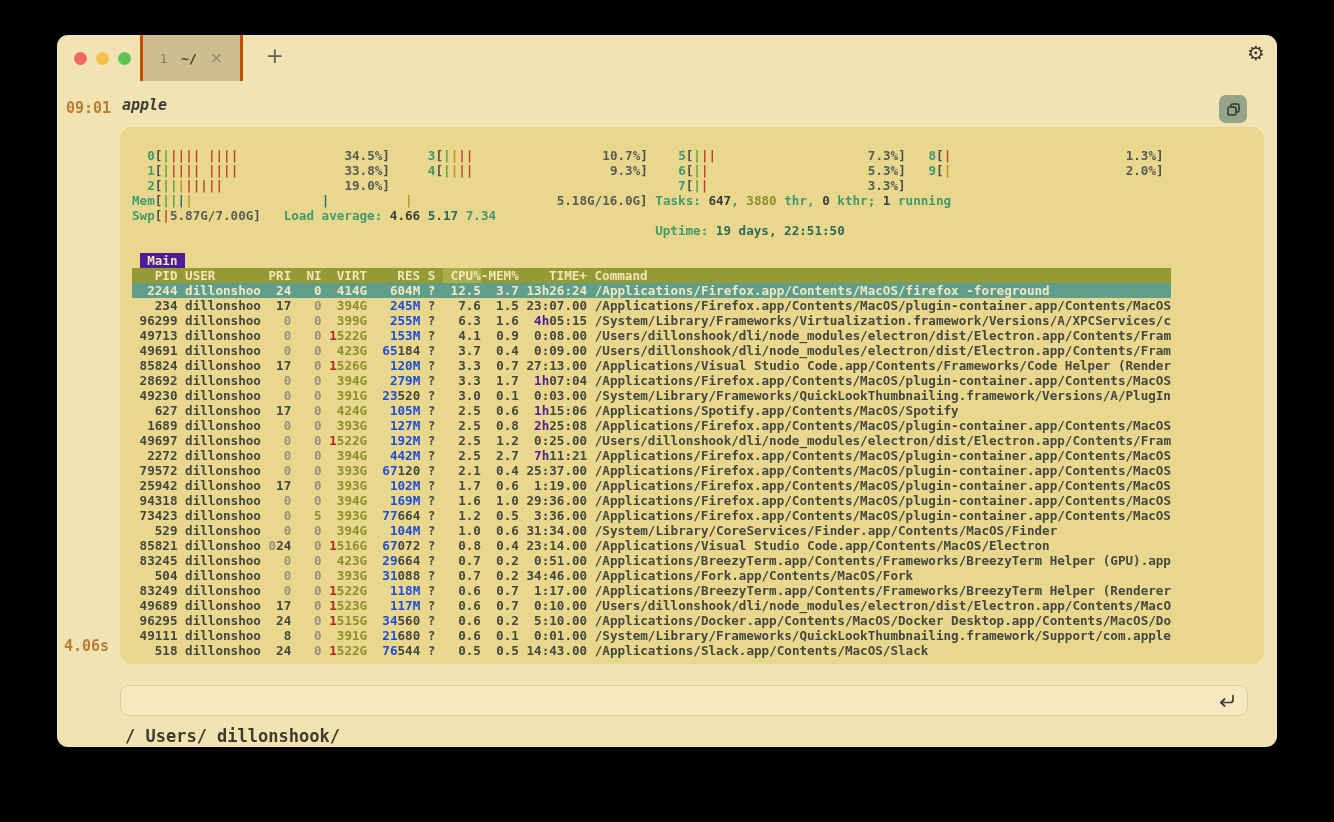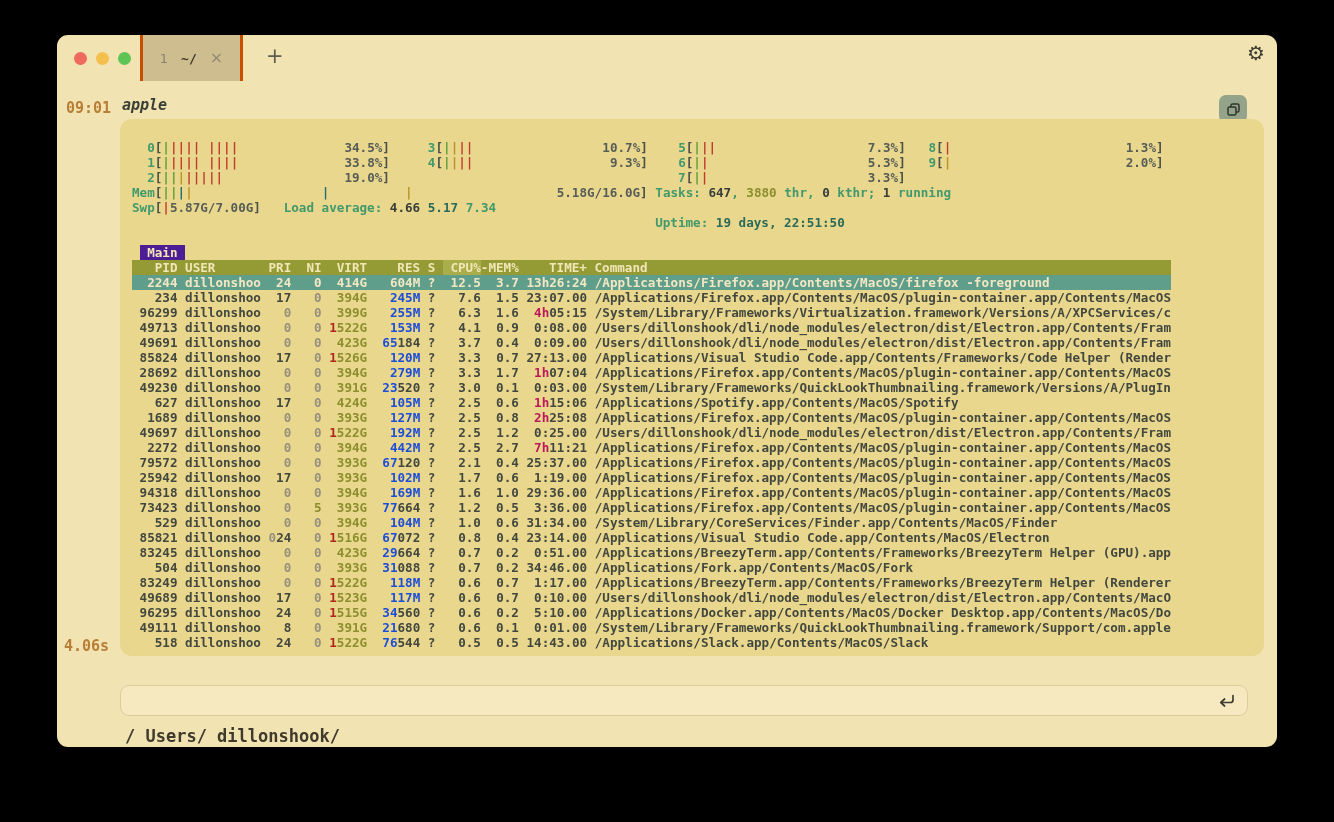--- a/index.html
+++ b/index.html
@@ -27,21 +27,21 @@
   .gt-start{left:9px;top:64px}
   .gt-dur{left:7px;top:602px}
 
   
   .cmd-title{position:absolute;left:65px;top:61px;font-family:"DejaVu Sans Mono",monospace;
              font-size:15px;font-weight:bold;font-style:italic;color:#3a3f35}
   .copy-btn{position:absolute;left:1162px;top:60px;width:28px;height:28px;border-radius:7px;
             background:#93a48b;display:flex;align-items:center;justify-content:center;cursor:default}
 
   
-  .term{position:absolute;left:63px;top:84px;width:1144px;height:537px;background:#e9d78d;
+  .term{position:absolute;left:63px;top:92px;width:1144px;height:537px;background:#e9d78d;
         border-radius:12px;padding:21px 0 0 12px;overflow:hidden}
   .htop{font-family:"DejaVu Sans Mono",monospace;font-size:12.6px;line-height:15px;
         white-space:pre;font-weight:600;color:#43483f;width:max-content}
   .ln{height:15px}
   .ln-head{background:#949b34;color:#f3e6b6}
   .hd-sort{background:#a9ae4b}
   .ln-sel{background:#5f9e8a}
   .ln-sel span{color:#f2e7c3 !important;font-weight:600 !important}
   .main-tab{background:#4c1d95;color:#f3e6b6}
 
@@ -49,21 +49,21 @@
   .c-br{color:#4c514a}
   .c-pct{color:#575d56;font-weight:700}
   .c-d{color:#43483f}
   .c-db{color:#383d38;font-weight:700}
   .c-sh{color:#97907c}
   .c-ol{color:#8c8f2d}
   .c-olb{color:#8c8f2d;font-weight:700}
   .c-tl{color:#1d4ed8}
   .c-tlb{color:#2b6b57;font-weight:700}
   .c-rd{color:#b0261c;font-weight:700}
-  .c-hr{color:#be185d}
+  .c-hr{color:#4c1d95}
   .b-g{color:#5f9e3a} .b-r{color:#c03c2d} .b-y{color:#bb9426} .b-t{color:#1e6f72}
 
   
   .inputbox{position:absolute;left:63px;top:650px;width:1128px;height:31px;border:1.5px solid #dccb9b;
             border-radius:9px;background:#f6e9c0}
   .terminput{position:absolute;left:12px;top:3px;width:1070px;height:23px;background:transparent;border:none;
              outline:none;font-family:"DejaVu Sans Mono",monospace;font-size:13px;color:#3c3c30}
   .retn{position:absolute;right:11px;top:7px;line-height:0}
 
   .cwd{position:absolute;left:68px;top:691px;font-family:"DejaVu Sans Mono",monospace;

